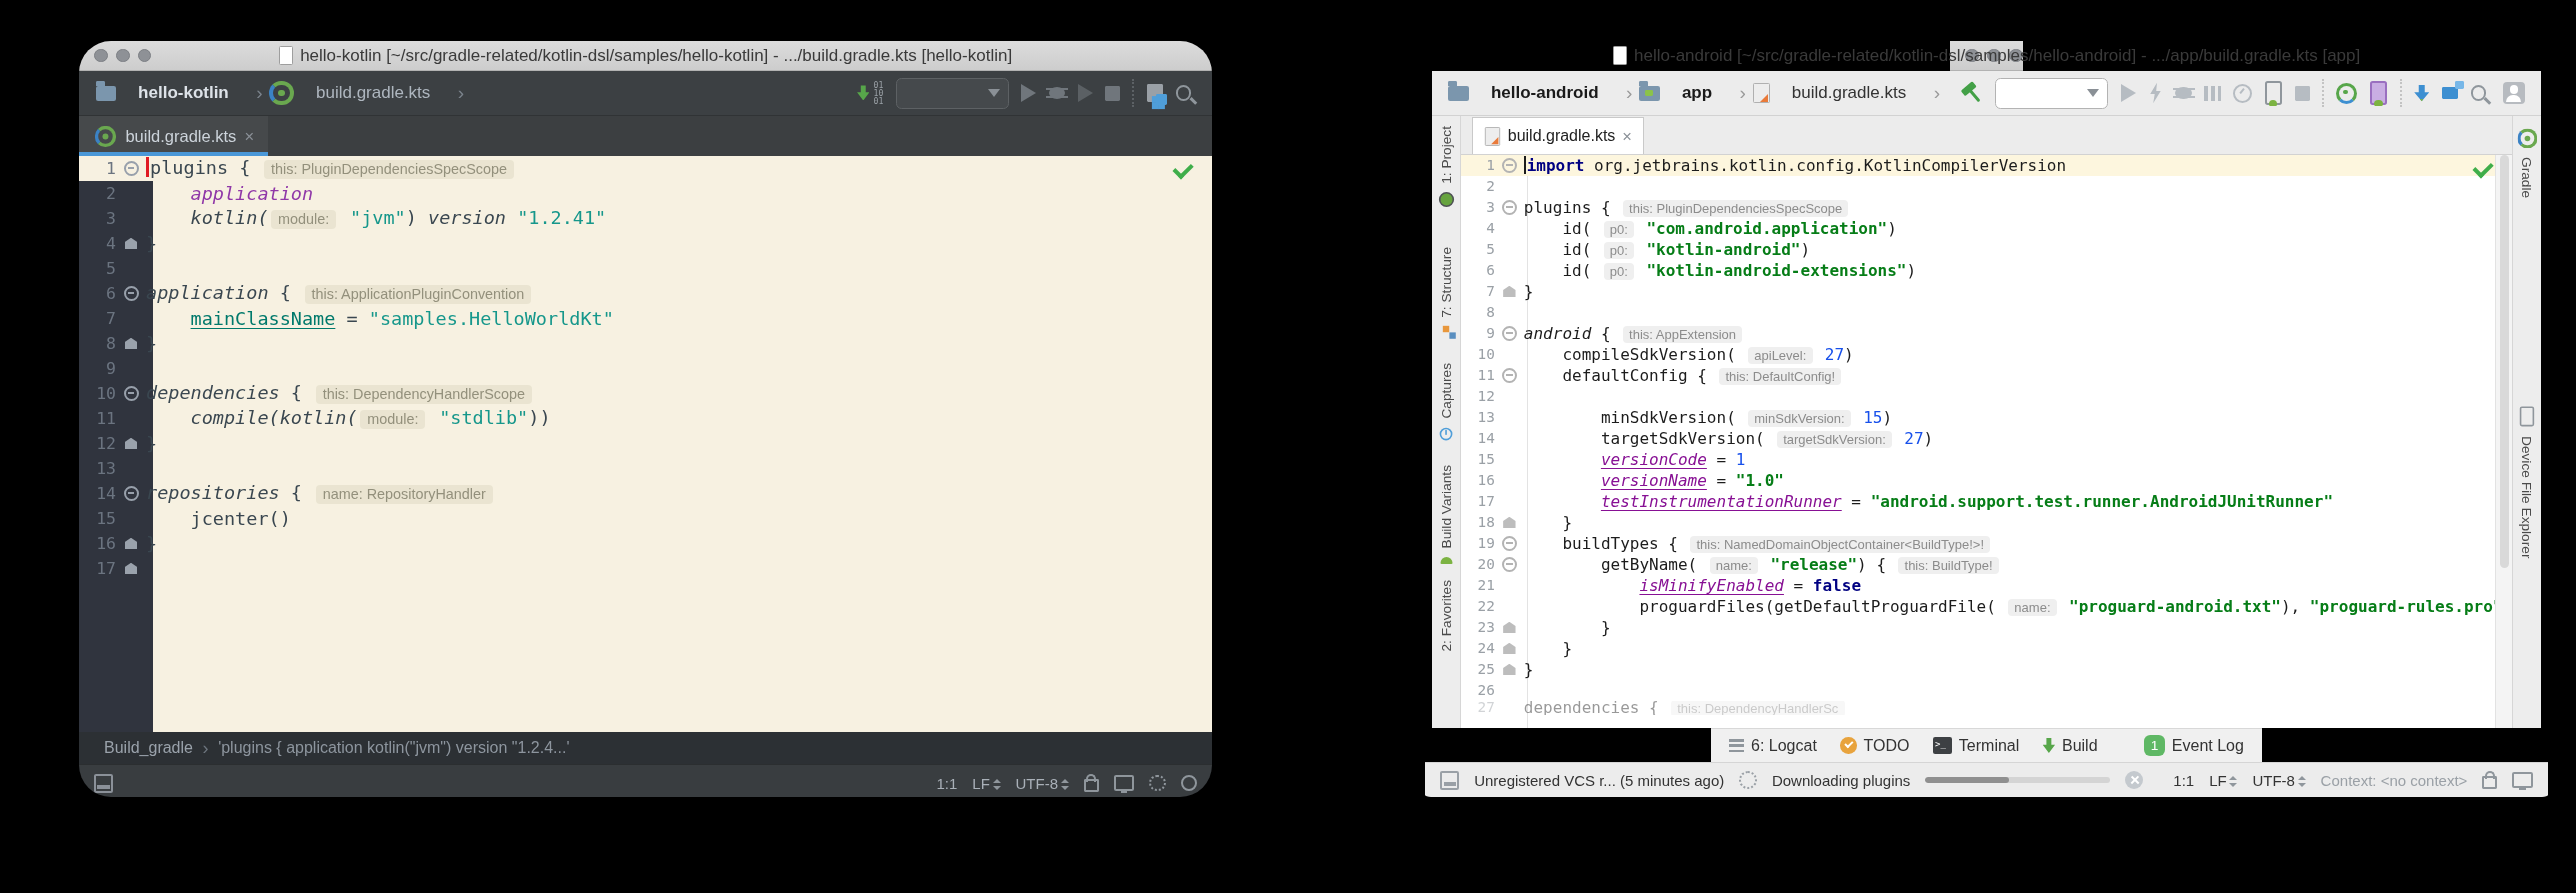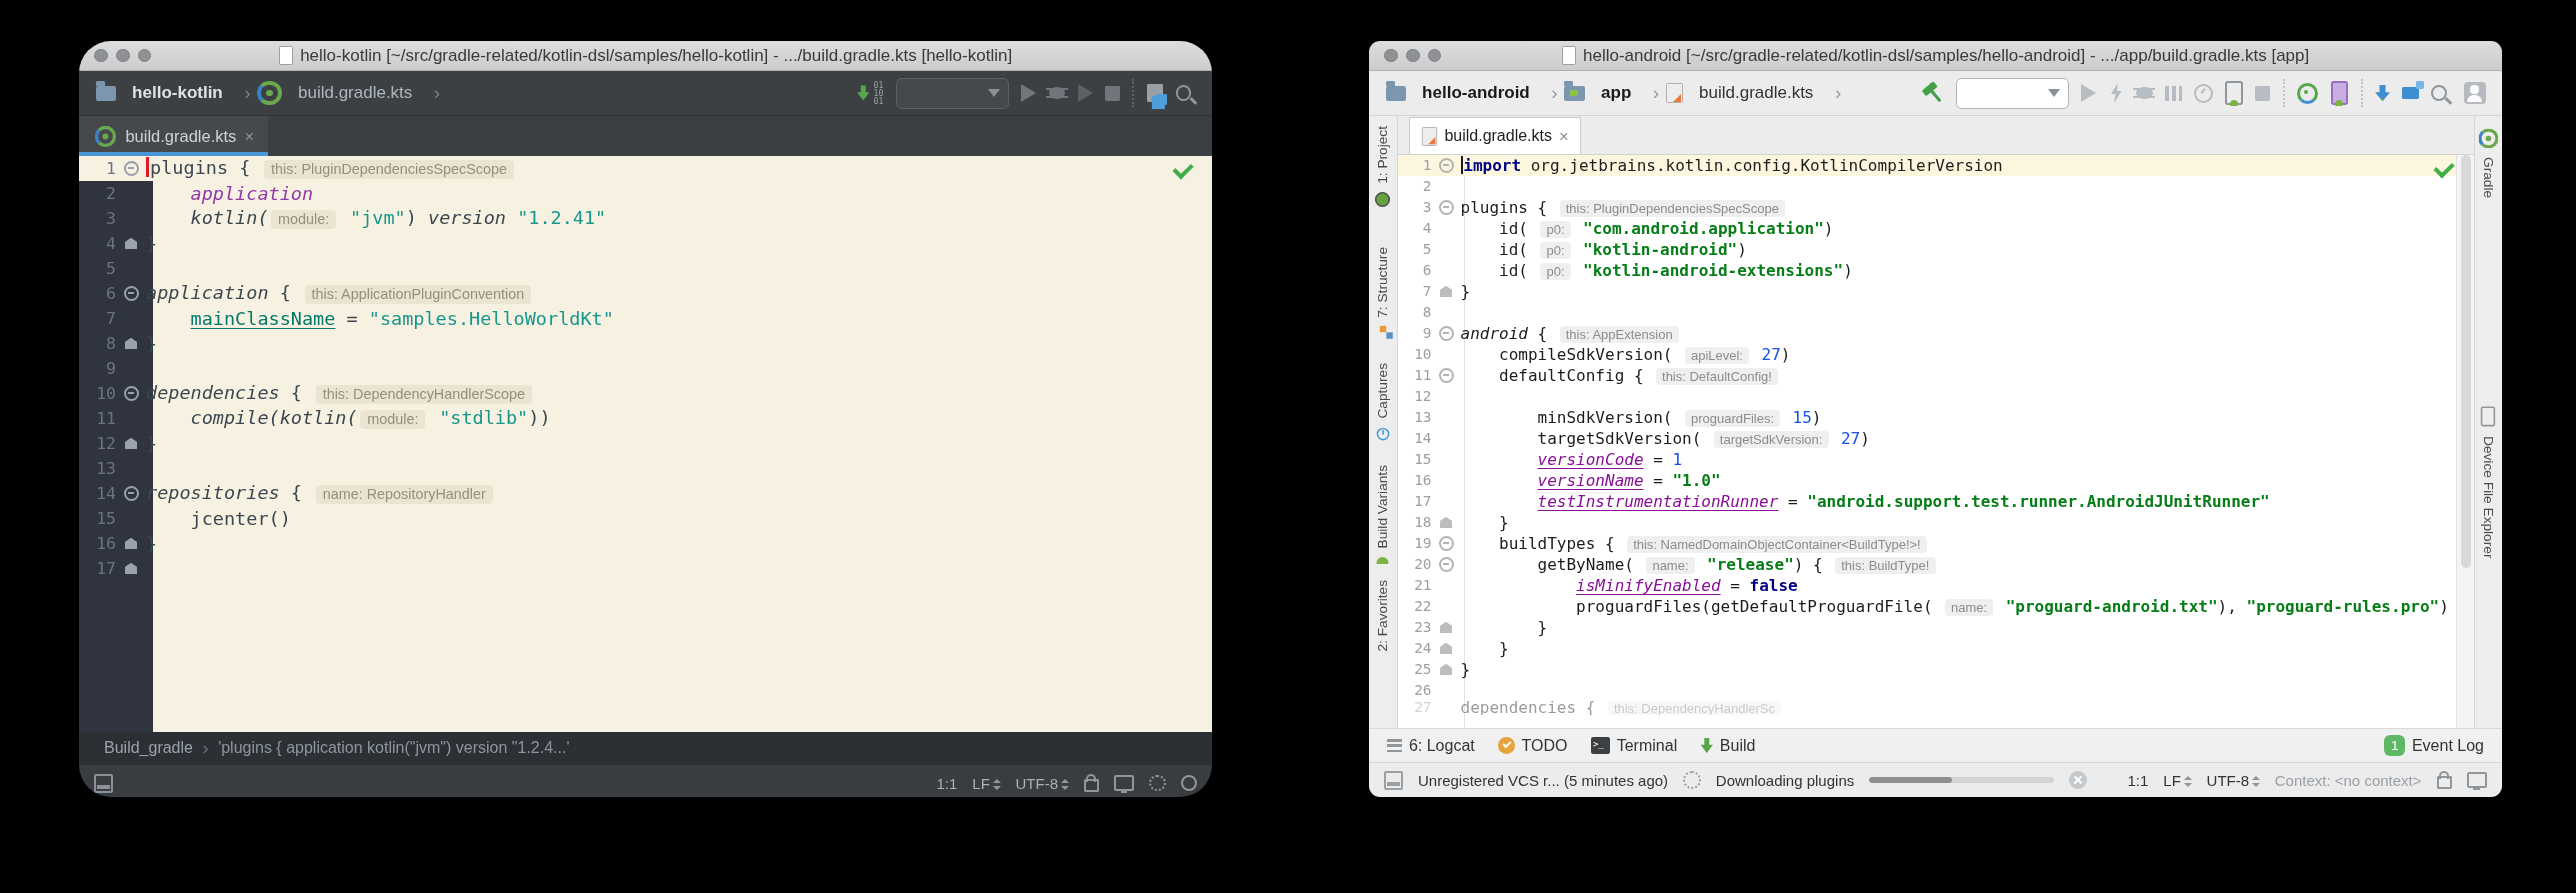--- a/index.html
+++ b/index.html
@@ -1,36 +1,36 @@
 <!DOCTYPE html>
 <html style="font-size:11px"><head>
 <meta charset="utf-8">
 <style>
   html,body{margin:0;padding:0;}
   body{width:2576px;height:893px;background:#000;font-family:"Liberation Sans",sans-serif;position:relative;overflow:hidden;}
   .win{position:absolute;top:41px;width:1133px;height:756px;border-radius:11px;overflow:hidden;
        box-shadow:0 20.6px 62px rgba(0,0,0,.9);display:flex;flex-direction:column;}
   .win-left{left:79px;border-radius:32px;}
-  .win-right{left:1369px;}
+  .win-right{left:1420px;align-items:center;}
 
   
   .titlebar{height:29px;flex:0 0 29px;background:linear-gradient(#dcdcdc,#cdcdcd);border-bottom:1.4px solid #b2b2b2;
             display:flex;align-items:center;position:relative;}
   .dots{display:flex;gap:8.2px;margin-left:15px;}
   .dot{width:11.7px;height:11.7px;border-radius:50%;background:#8e9196;border:0.7px solid #7c7f84;}
   .titlewrap{position:absolute;left:0;right:0;display:flex;justify-content:center;align-items:center;gap:6.9px;pointer-events:none;}
   .title{font-size:17px;color:#3a3a3a;white-space:nowrap;}
   .ic-doc{width:12.4px;height:16.5px;background:#fff;border:1.4px solid #9e9e9e;border-radius:1.4px;display:inline-block;}
 
   
   .toolbar{height:44px;flex:0 0 44px;display:flex;align-items:center;padding:0 16.5px;gap:11px;}
   .toolbar-dark{background:#3c4043;border-bottom:1.4px solid #303335;color:#c3cad2;}
   .toolbar-light{background:#ececec;border-bottom:1.4px solid #d2d2d2;color:#222;}
   .crumbs{display:flex;align-items:center;gap:6.9px;font-size:17px;}
-  .crumb{display:flex;align-items:center;gap:16px;}
+  .crumb{display:flex;align-items:center;gap:22px;}
   .crumb::after{content:"\203A";font-size:19px;margin-left:5.5px;}
   .toolbar-dark .crumb::after{color:#7b838c;}
   .toolbar-light .crumb::after{color:#9a9a9a;}
   .crumb .lbl-b{font-weight:bold;}
   .toolbar-dark .lbl-b{color:#dde2e8;}
   .toolbar-dark .lbl{color:#aeb6bf;}
   .toolbar-light .lbl-b{color:#1a1a1a;}
   .toolbar-light .lbl{color:#333;}
   .spacer{flex:1;}
   .tools{display:flex;align-items:center;gap:12.4px;}
@@ -539,21 +539,21 @@
               </span>
               <span class="code"><span class="sg-p">    defaultConfig { </span><span class="sg-h">this: DefaultConfig!</span></span>
             </div>
             <div class="row">
               <span class="ln">12</span>
               <span class="foldc"></span>
             </div>
             <div class="row">
               <span class="ln">13</span>
               <span class="foldc"></span>
-              <span class="code"><span class="sg-p">        minSdkVersion( </span><span class="sg-h">proguardFiles:</span><span class="sg-p"> </span><span class="sg-n">15</span><span class="sg-p">)</span></span>
+              <span class="code"><span class="sg-p">        minSdkVersion( </span><span class="sg-h">minSdkVersion:</span><span class="sg-p"> </span><span class="sg-n">15</span><span class="sg-p">)</span></span>
             </div>
             <div class="row">
               <span class="ln">14</span>
               <span class="foldc"></span>
               <span class="code"><span class="sg-p">        targetSdkVersion( </span><span class="sg-h">targetSdkVersion:</span><span class="sg-p"> </span><span class="sg-n">27</span><span class="sg-p">)</span></span>
             </div>
             <div class="row">
               <span class="ln">15</span>
               <span class="foldc"></span>
               <span class="code"><span class="sg-p">        </span><span class="sg-pr">versionCode</span><span class="sg-p"> = </span><span class="sg-n">1</span></span>

